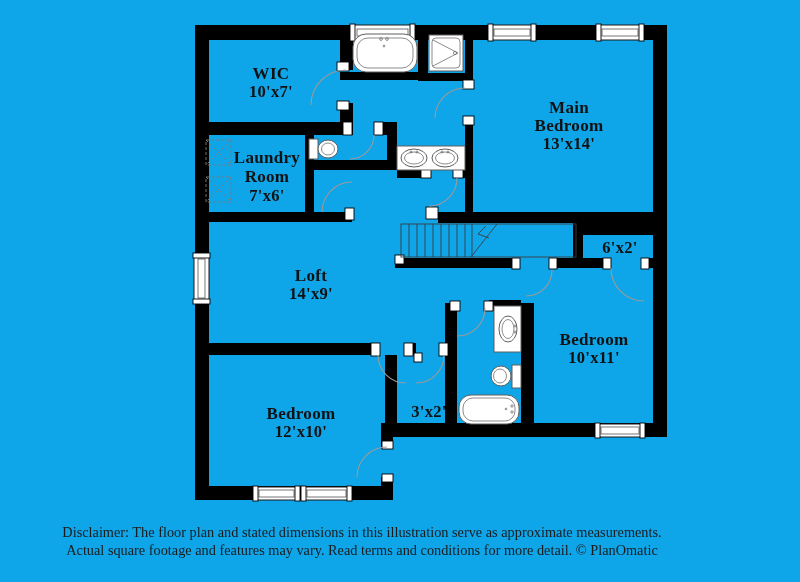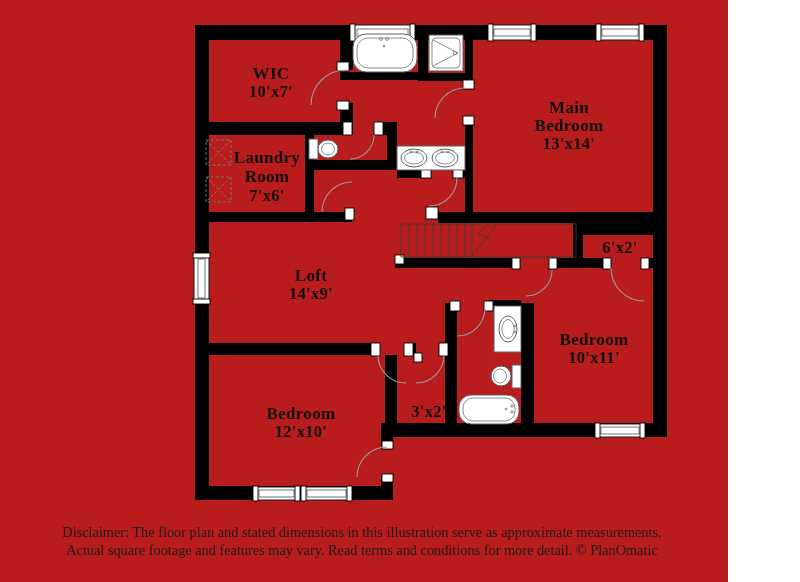--- a/index.html
+++ b/index.html
@@ -1,16 +1,16 @@
 <!DOCTYPE html>
 <html><head>
 <meta charset="utf-8">
 <style>
   html,body{margin:0;padding:0;background:#ffffff;}
-  #page{position:relative;width:728px;height:582px;background:#b91c1c;overflow:hidden;
+  #page{position:relative;width:800px;height:582px;background:#0ea5e9;overflow:hidden;
         font-family:"Liberation Serif","DejaVu Serif",serif;}
   svg{position:absolute;left:0;top:0;}
   .room-label{font-family:"Liberation Serif","DejaVu Serif",serif;font-weight:bold;
               fill:#111111;font-size:17px;text-anchor:middle;letter-spacing:.3px;}
   .room-dim{font-family:"Liberation Serif","DejaVu Serif",serif;font-weight:bold;
             fill:#111111;font-size:16.5px;text-anchor:middle;letter-spacing:.3px;}
   .disclaimer{font-family:"Liberation Serif","DejaVu Serif",serif;fill:#1c1c1c;
               font-size:14.3px;text-anchor:middle;}
   .wall{fill:#000000;}
   .door{fill:none;stroke:#9a9a9a;stroke-width:1.1;}

